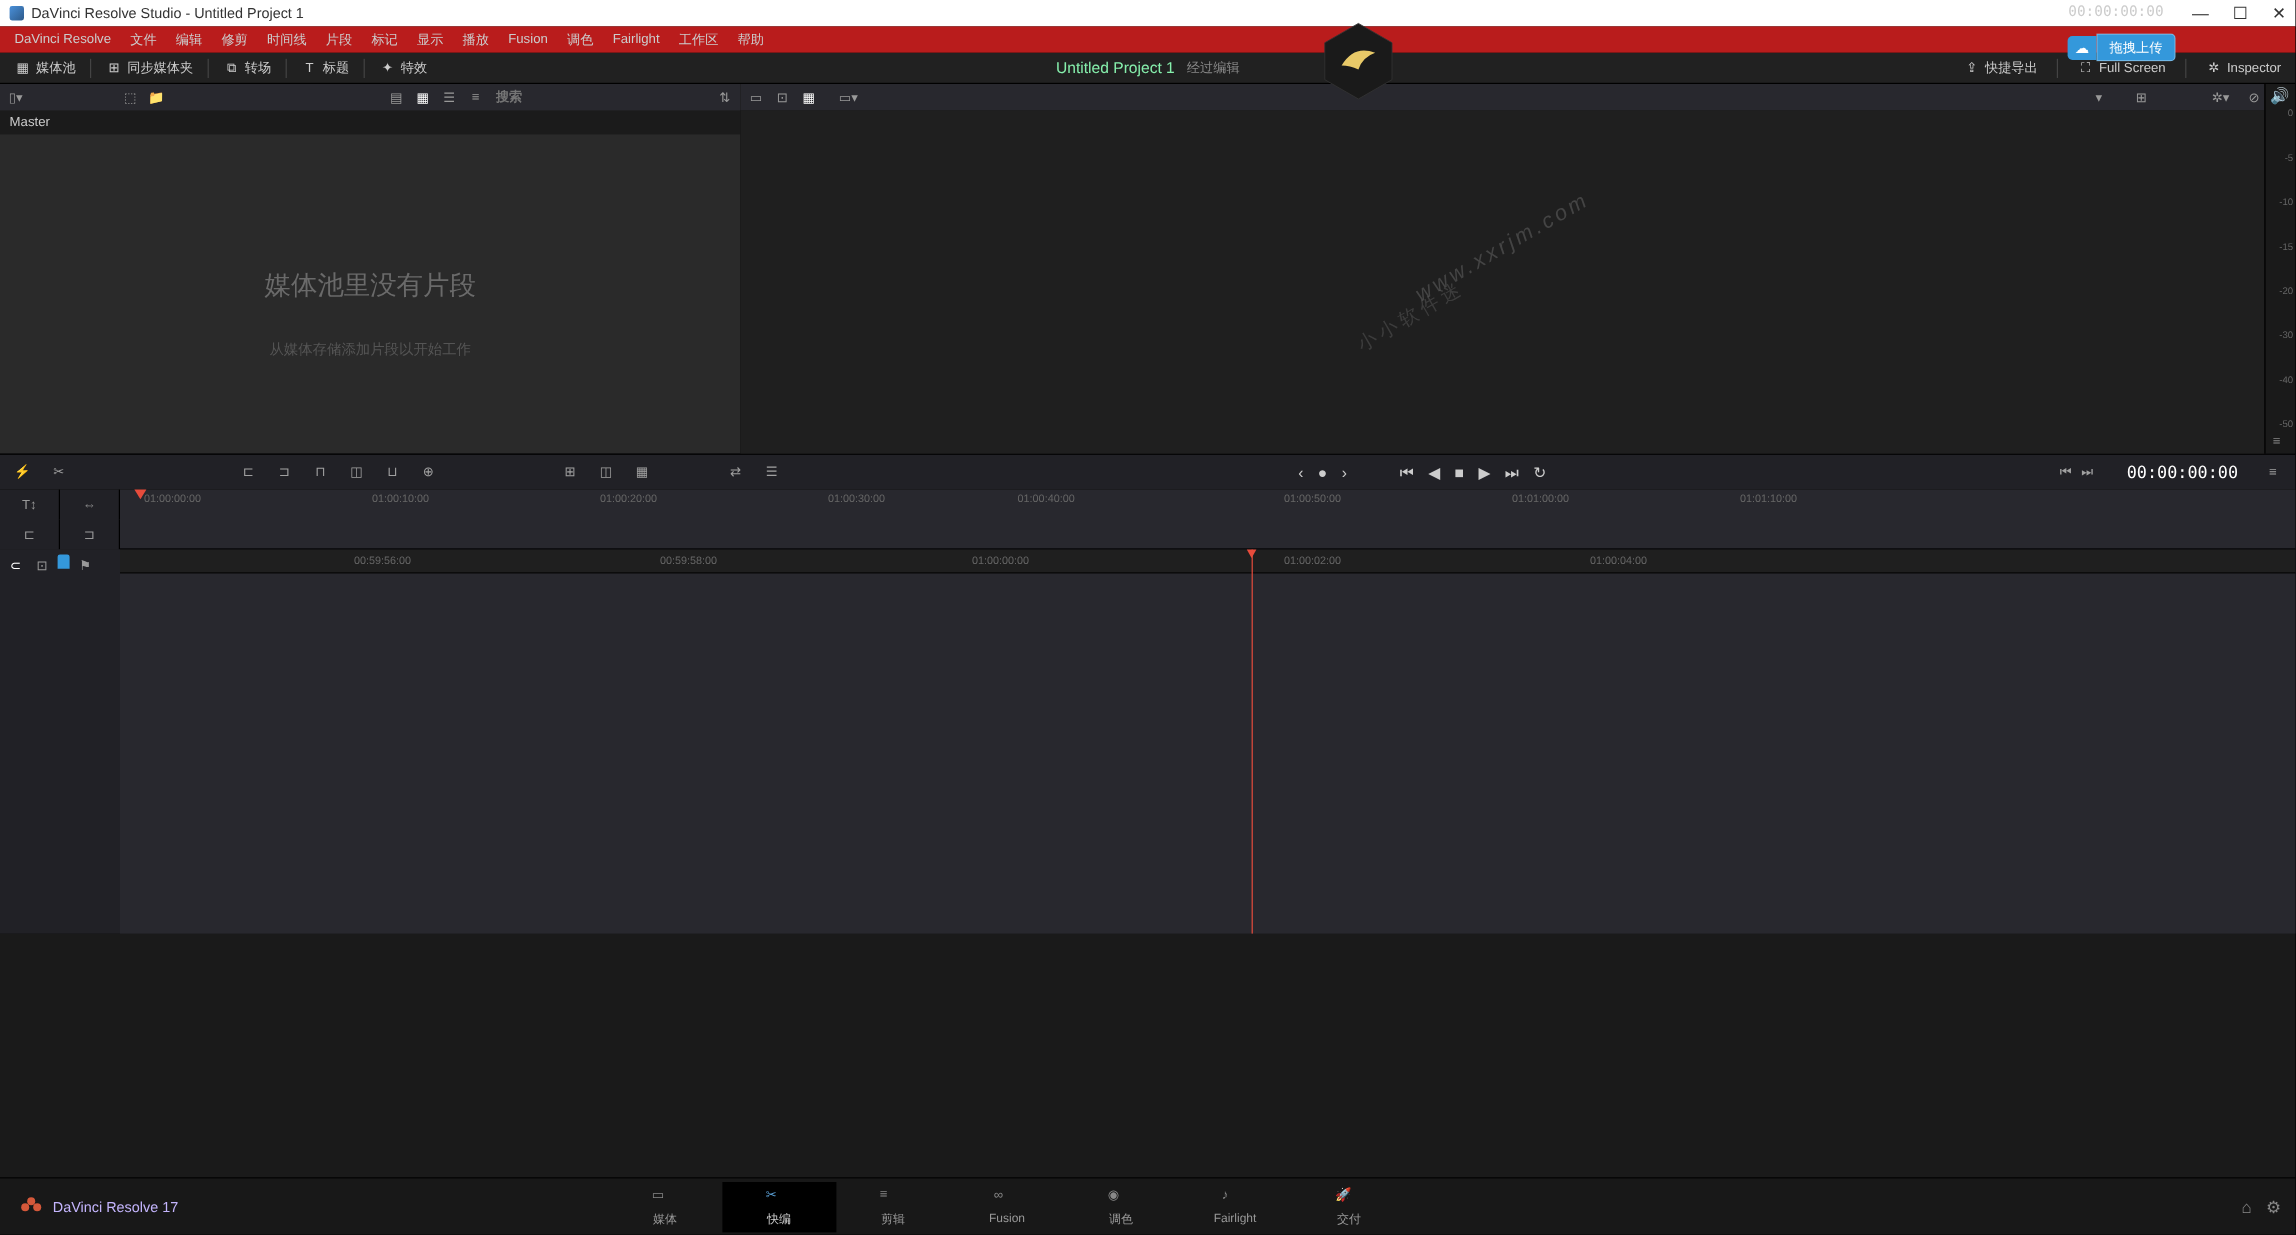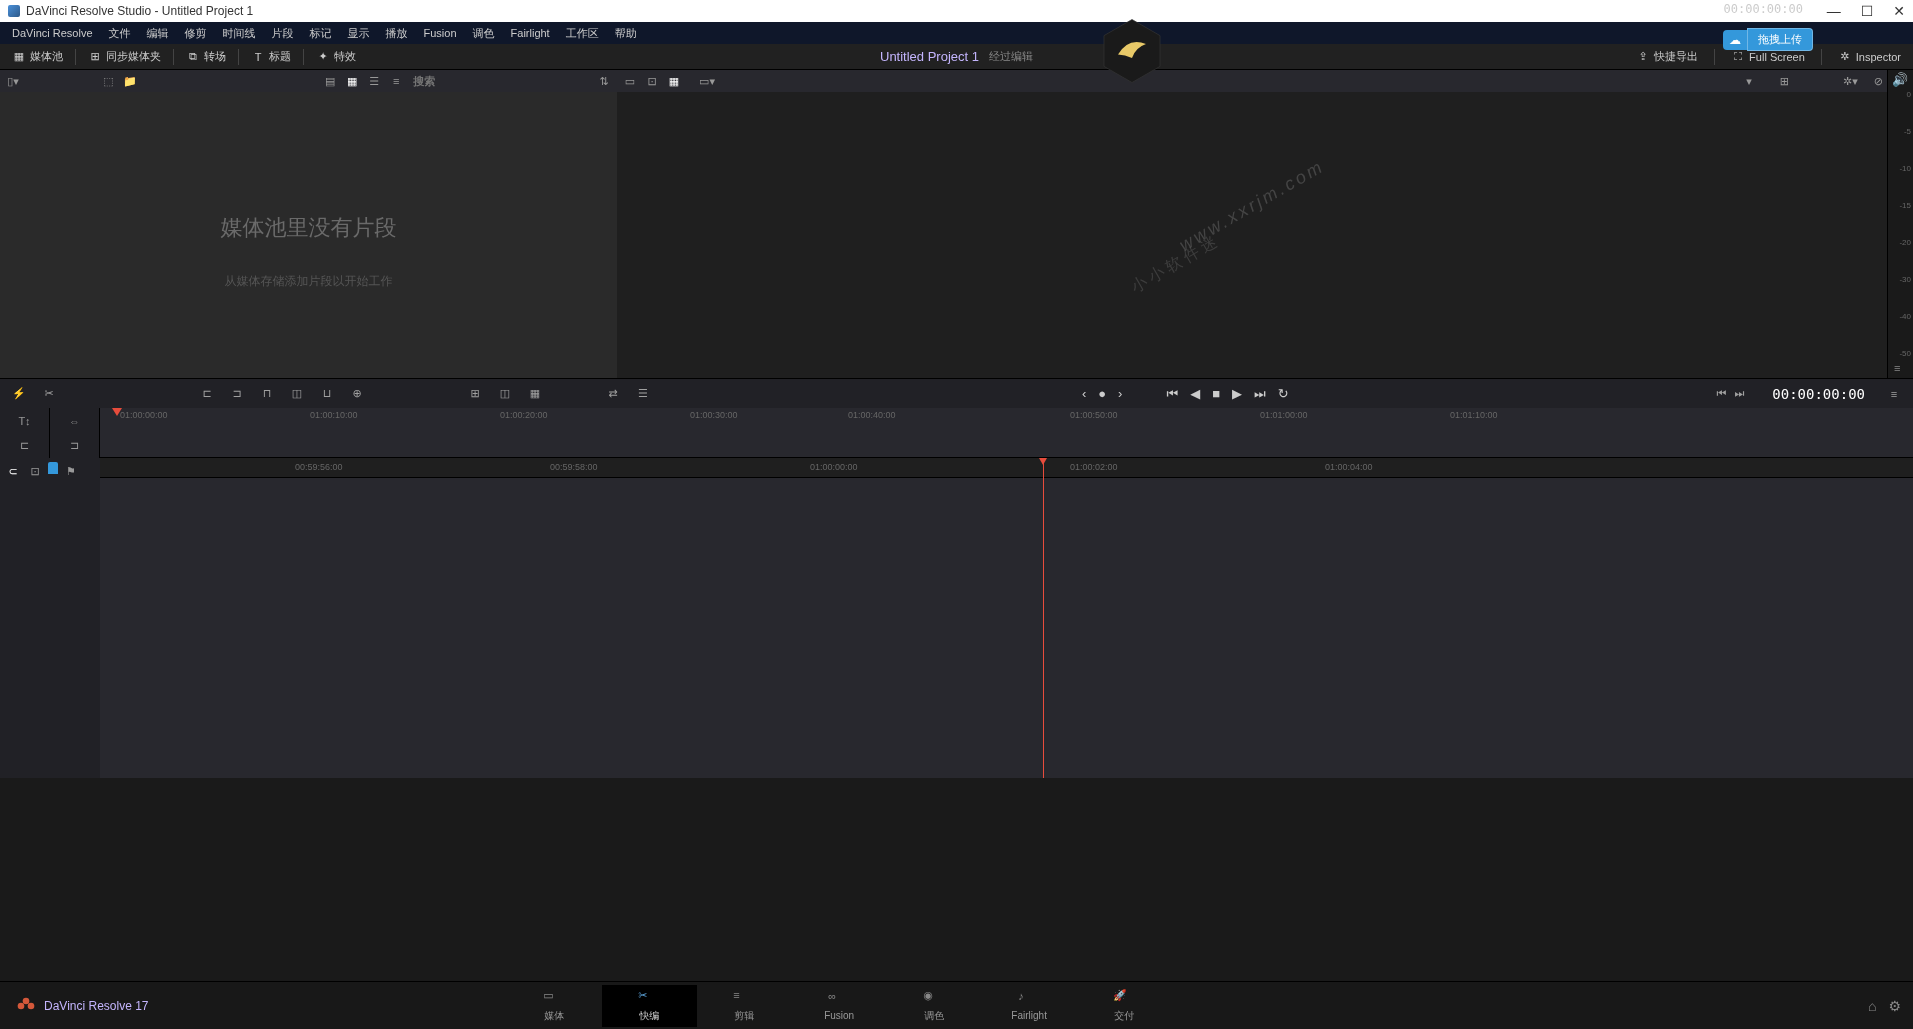--- a/index.html
+++ b/index.html
@@ -4,29 +4,29 @@
 <style>
 * { margin: 0; padding: 0; box-sizing: border-box; font-family: -apple-system, "Segoe UI", sans-serif; }
 body { background: #000; color: #a0a0a0; font-size: 11px; overflow: hidden; width: 1913px; height: 1029px; }
 
 .titlebar { height: 22px; background: #fff; display: flex; align-items: center; padding: 0 8px; color: #333; }
 .titlebar .app-icon { width: 12px; height: 12px; background: linear-gradient(135deg,#4a90d9,#2d5a8a); border-radius: 2px; margin-right: 6px; }
 .titlebar .title { font-size: 12px; flex: 1; }
 .titlebar .win-controls { display: flex; gap: 20px; }
 .titlebar .win-controls span { cursor: pointer; font-size: 14px; }
 
-.menubar { height: 22px; background: #0f172a; display: flex; align-items: center; padding: 0 4px; }
+.menubar { height: 22px; background: #b91c1c; display: flex; align-items: center; padding: 0 4px; }
 .menubar .menu-item { padding: 0 8px; font-size: 11px; color: #ccc; cursor: pointer; }
 
 .toolbar { height: 26px; background: #212121; border-bottom: 1px solid #000; display: flex; align-items: center; padding: 0 4px; position: relative; }
 .tool-btn { display: flex; align-items: center; padding: 2px 8px; color: #ccc; font-size: 11px; cursor: pointer; gap: 4px; }
 .tool-btn .ico { width: 14px; height: 14px; display: inline-flex; align-items: center; justify-content: center; }
 .tool-sep { width: 1px; height: 16px; background: #444; margin: 0 4px; }
 .center-title { position: absolute; left: 50%; transform: translateX(-50%); display: flex; align-items: center; gap: 10px; }
-.project-name { color: #c4b5fd; font-size: 13px; font-weight: 500; }
+.project-name { color: #86efac; font-size: 13px; font-weight: 500; }
 .subtitle { color: #888; font-size: 11px; }
 .toolbar-right { margin-left: auto; display: flex; align-items: center; gap: 4px; }
 
 .upload-widget { position: absolute; right: 100px; top: 28px; z-index: 100; display: flex; align-items: center; }
 .upload-cloud { background: #3498db; padding: 3px 6px; border-radius: 4px 0 0 4px; color: #fff; font-size: 12px; }
 .upload-btn { background: #3498db; padding: 3px 10px; border-radius: 0 4px 4px 0; color: #fff; font-size: 11px; border: 1px solid rgba(255,255,255,0.3); }
 
 .logo-bird { position: absolute; left: 50%; transform: translateX(140px); top: 16px; width: 70px; height: 70px; z-index: 50; }
 .logo-bird svg { width: 100%; height: 100%; }
 
@@ -197,20 +197,21 @@
       <span class="tico">⬚</span>
       <span class="tico">📁</span>
       <span style="flex:1"></span>
       <span class="tico">▤</span>
       <span class="tico active">▦</span>
       <span class="tico">☰</span>
       <span class="tico">≡</span>
       <input class="search" placeholder="搜索" style="">
       <span class="tico">⇅</span>
     </div>
+    <div class="media-header">Master</div>
     <div class="media-body">
       <div class="media-empty-title">媒体池里没有片段</div>
       <div class="media-empty-sub">从媒体存储添加片段以开始工作</div>
     </div>
   </div>
 
   <div class="viewer">
     <div class="viewer-toolbar">
       <span class="tico" style="color:#999;width:18px;text-align:center">▭</span>
       <span class="tico" style="color:#999;width:18px;text-align:center">⊡</span>

